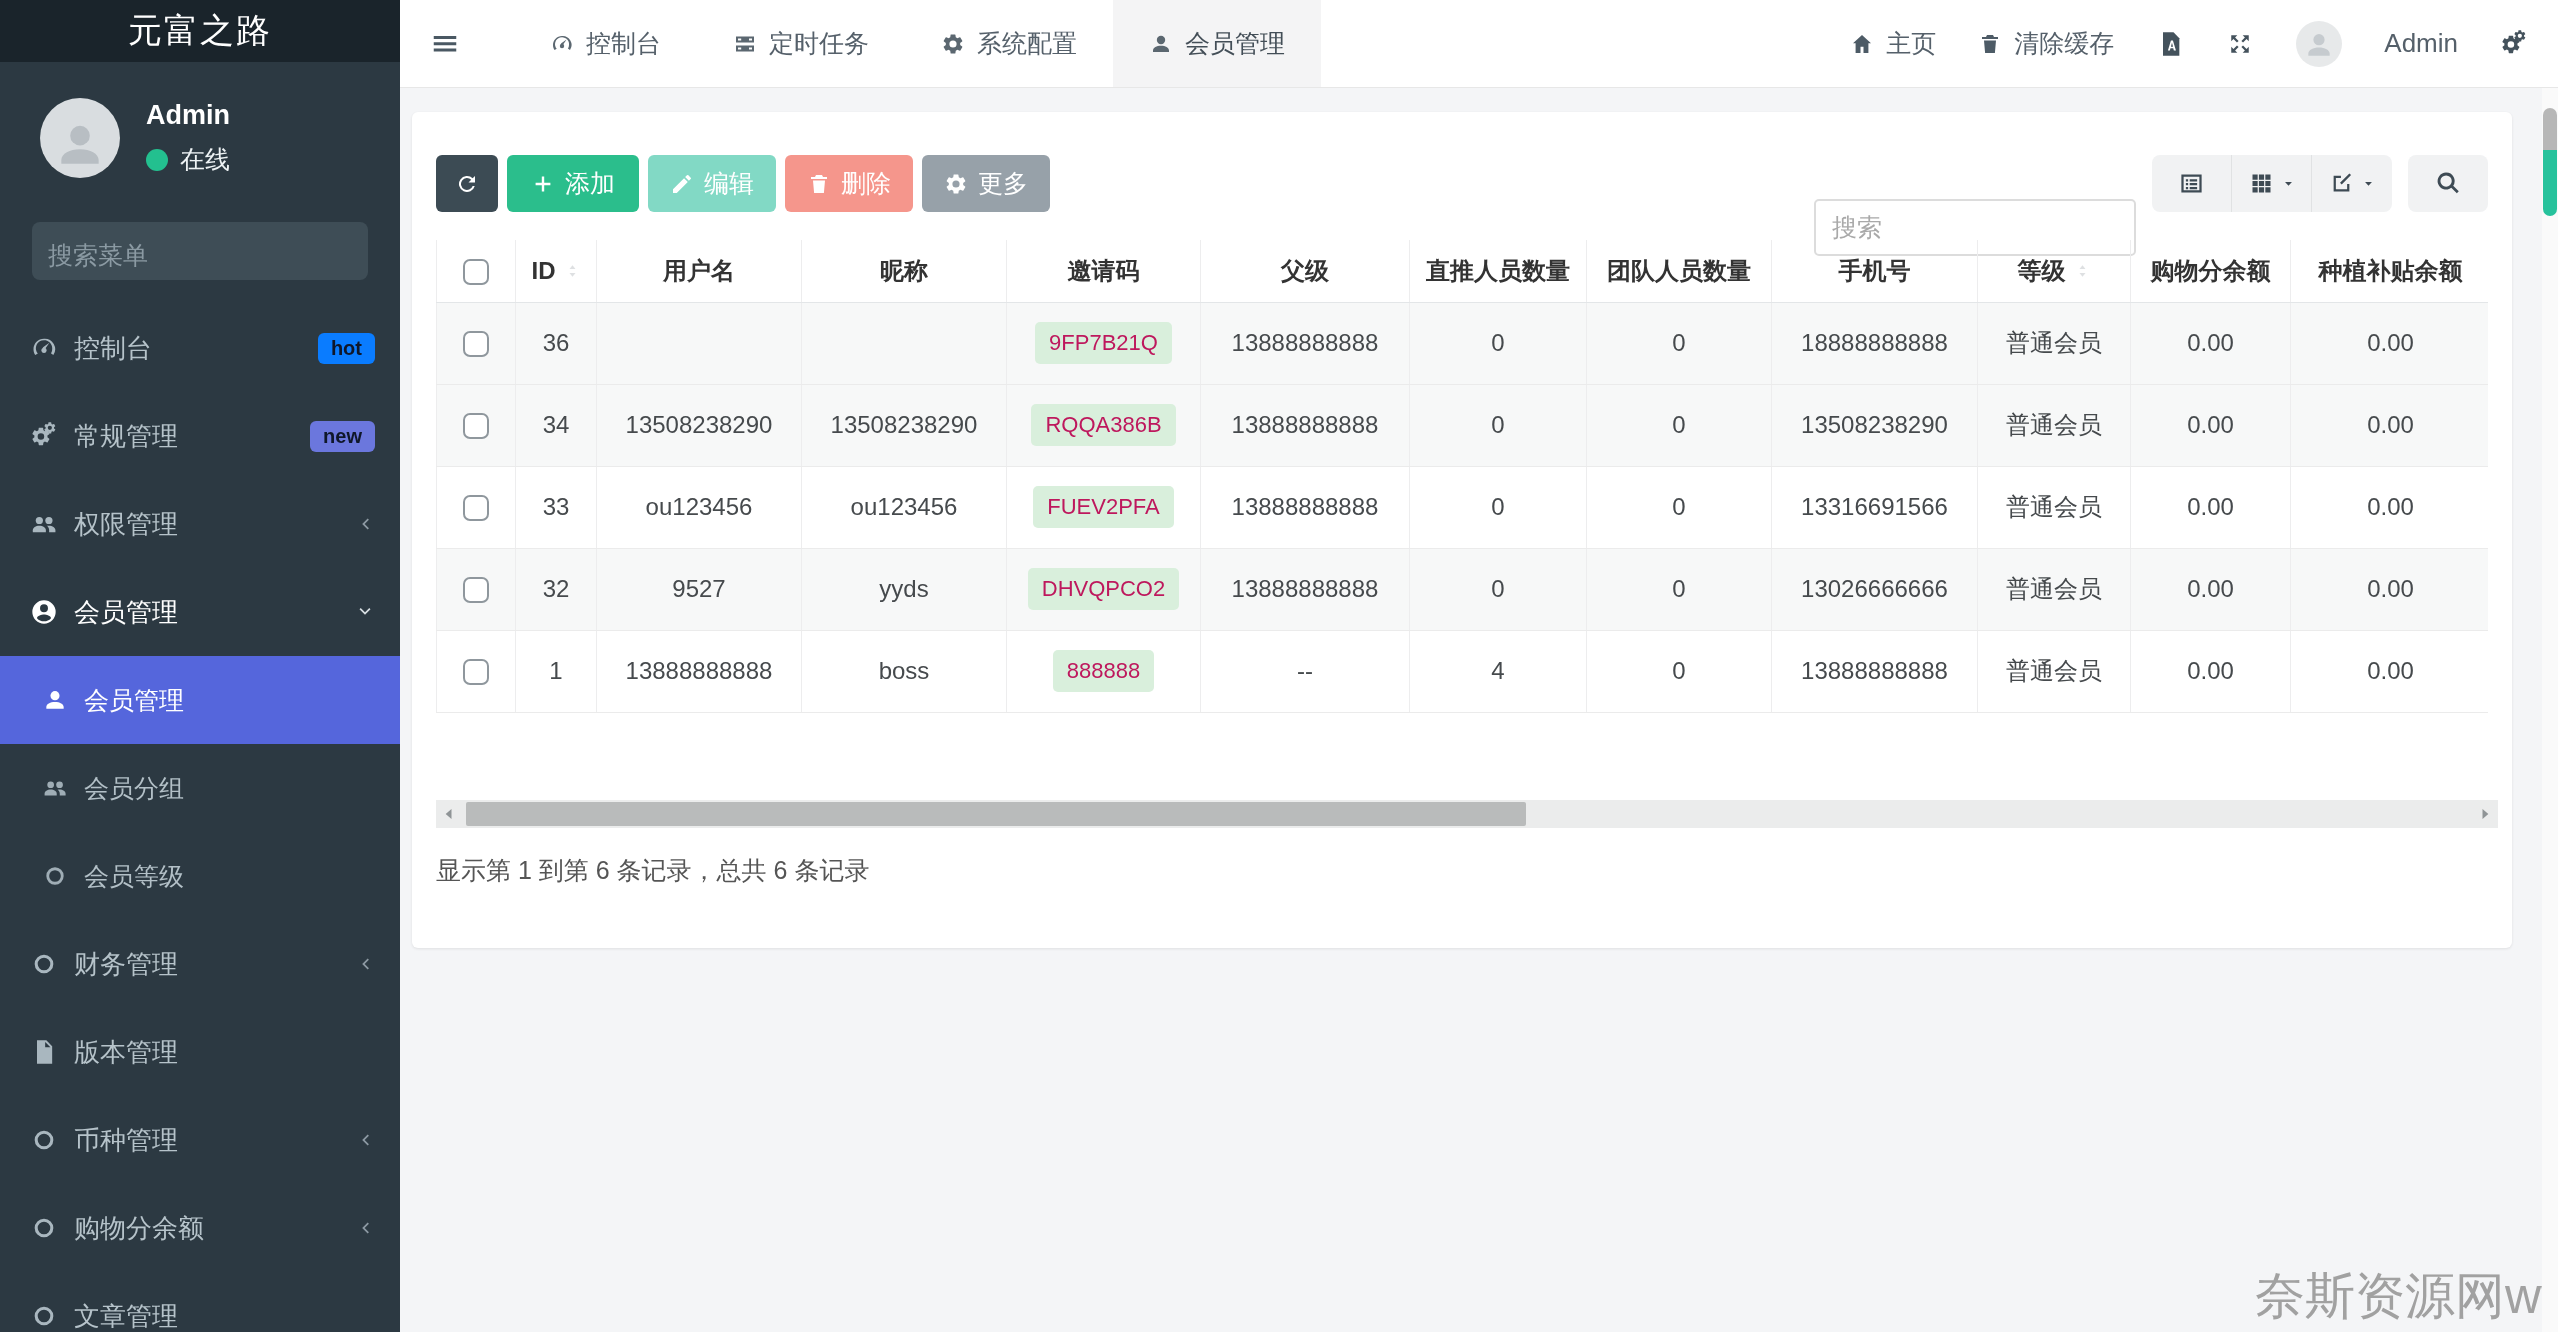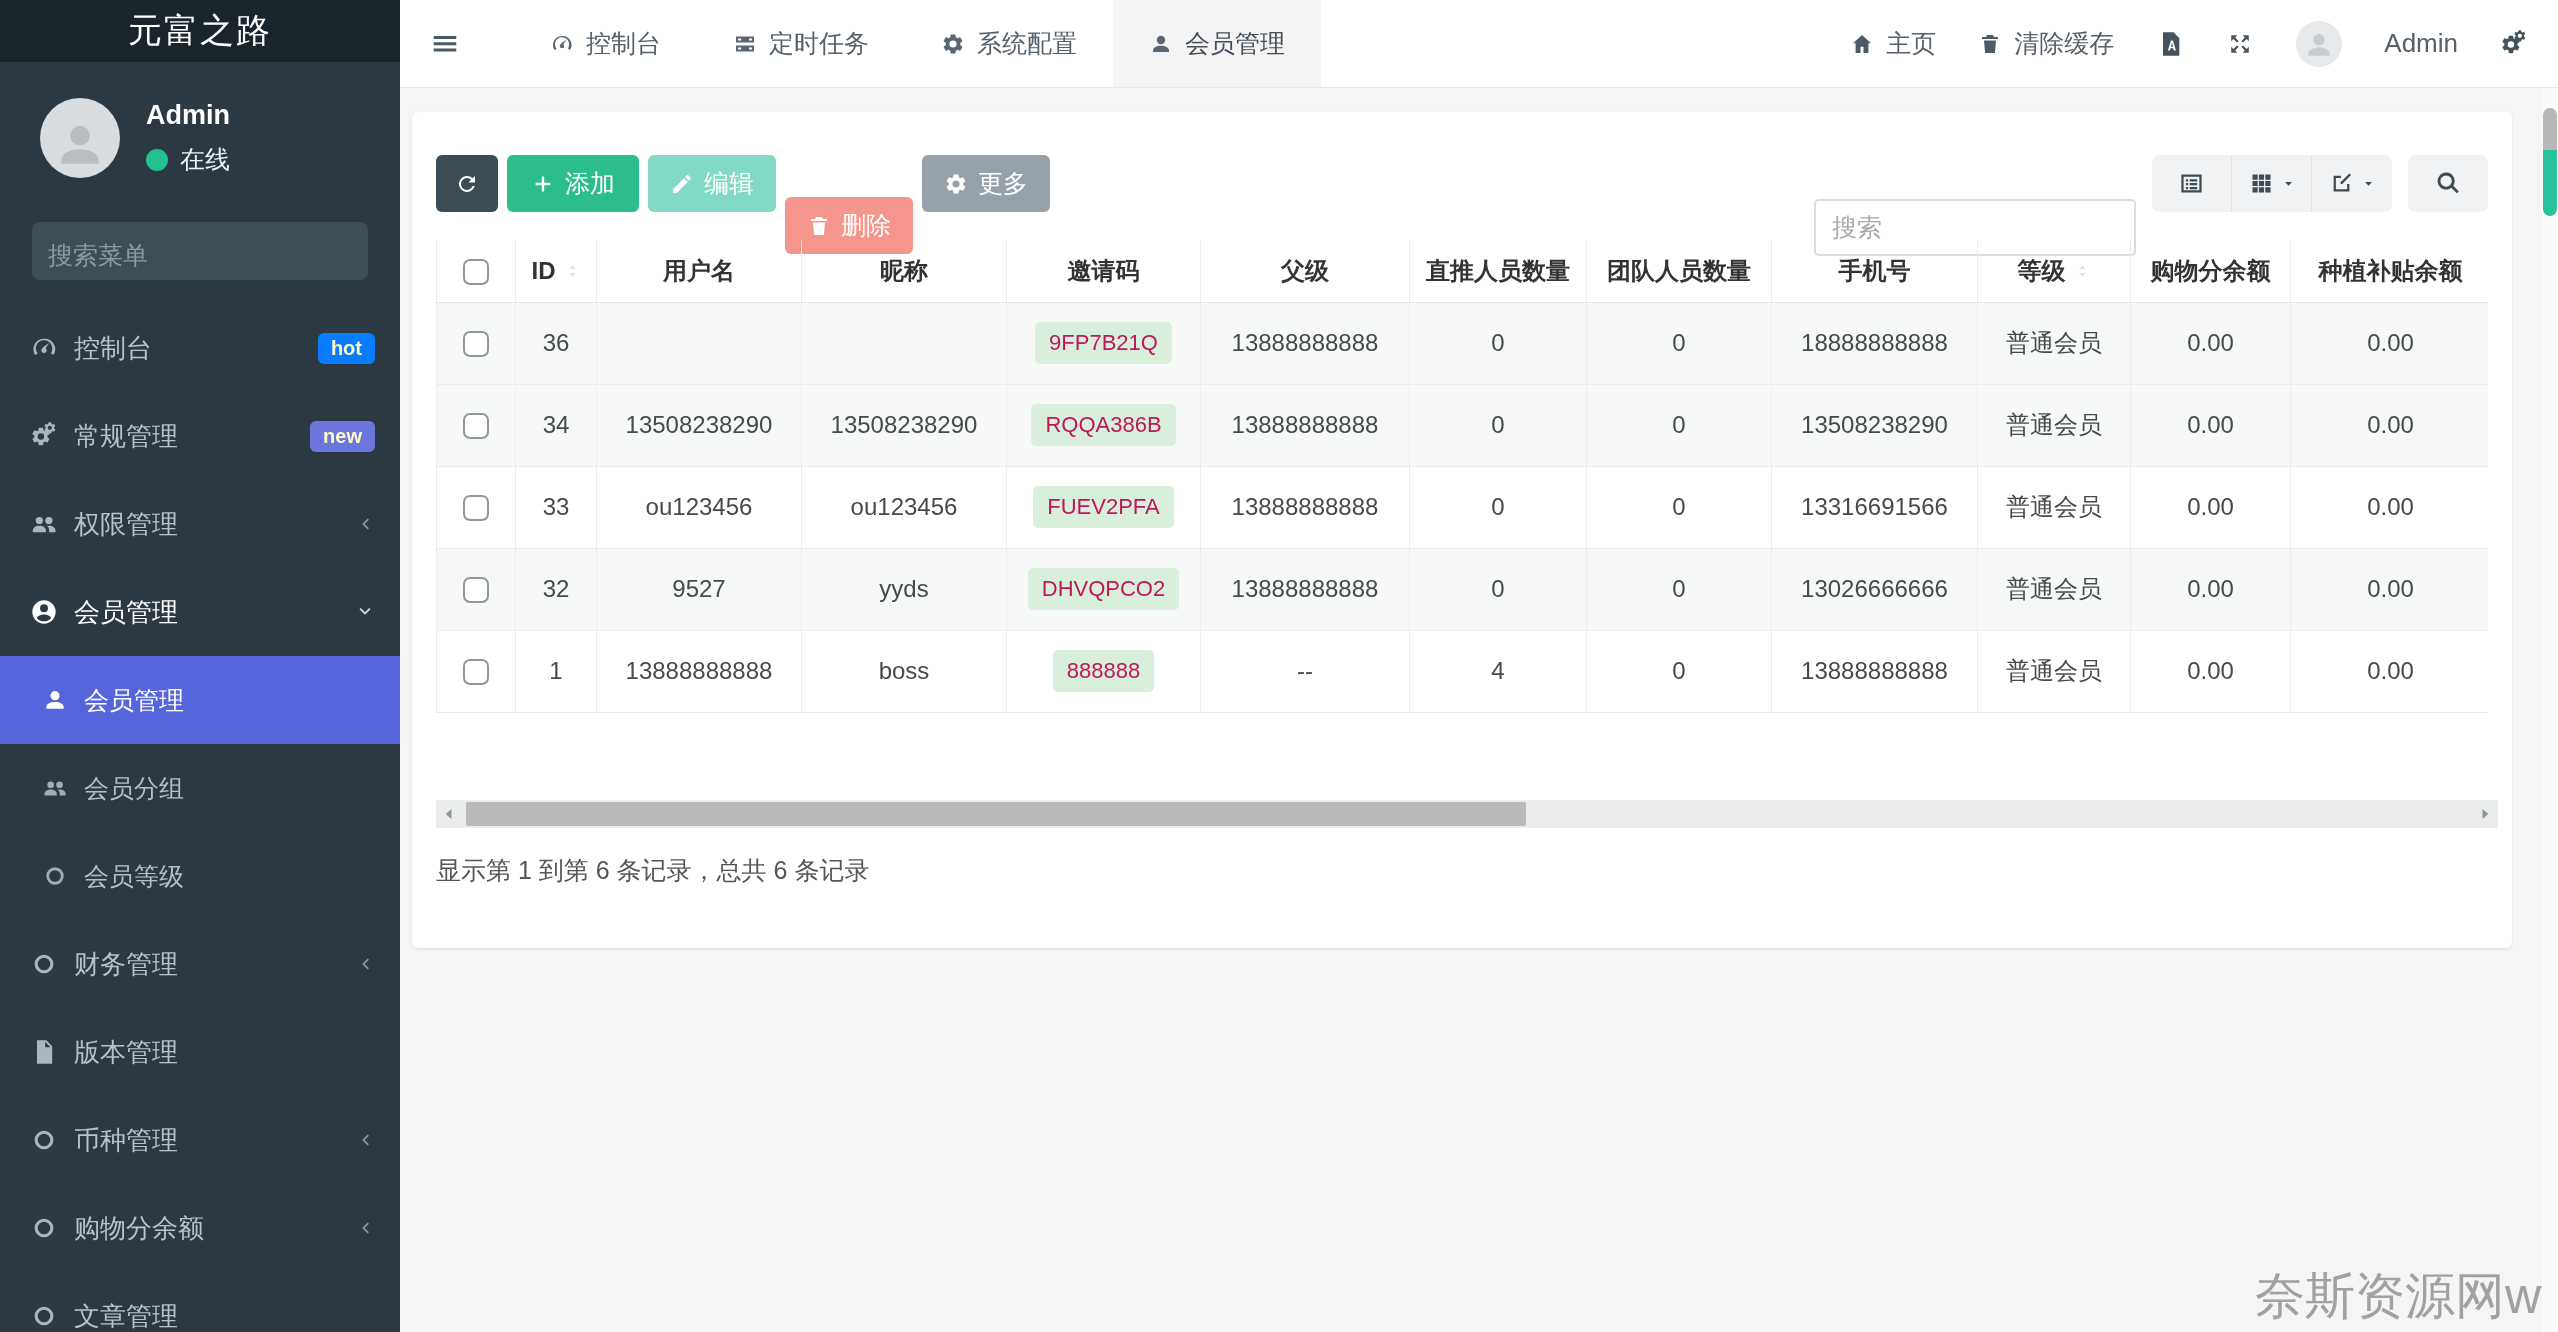--- a/index.html
+++ b/index.html
@@ -30,21 +30,21 @@
   .menu-item { height:88px; display:flex; align-items:center; padding:0 25px 0 30px;
     color:#b6c3ca; font-size:26px; position:relative; }
   .menu-item .mi-icon { width:28px; height:28px; margin-right:16px; color:#a9b7bf; flex:none; }
   .menu-item .mi-label { flex:1; }
   .menu-item.parent-active { color:#fff; }
   .menu-item.parent-active .mi-icon { color:#fff; }
   .menu-item.sub { padding-left:42px; color:#b3c0c7; font-size:25px; }
   .menu-item.sub .mi-icon { width:26px; height:26px; color:#9fadb5; }
   .menu-item.sub.active { background:#5566dc; color:#fff; }
   .menu-item.sub.active .mi-icon { color:#fff; }
-  .badge { border-radius:6px; padding:4px 13px; font-size:20px; font-weight:bold; color:#fef9c3; }
+  .badge { border-radius:6px; padding:4px 13px; font-size:20px; font-weight:bold; color:#0f172a; }
   .badge-hot { background:#0a7cff; }
   .badge-new { background:#6b77dd; }
   .chev { width:20px; height:20px; color:#8d9aa3; }
   .menu-item.parent-active .chev { color:#d6dde1; }
 
   
   .navbar { position:absolute; left:400px; top:0; width:2158px; height:88px; background:#fff;
     border-bottom:1px solid #e7e7e7; display:flex; align-items:stretch; z-index:4; }
   .hamburger { width:90px; display:flex; align-items:center; justify-content:center; }
   .hamburger .hic { width:30px; height:30px; color:#4a5863; }
@@ -67,21 +67,21 @@
     border-radius:6px; box-shadow:0 1px 3px rgba(0,0,0,.09); }
 
   .toolbar { position:absolute; left:24px; right:24px; top:43px; height:57px; display:flex; }
   .tb-left { display:flex; gap:9px; }
   .btn { height:57px; border:none; border-radius:6px; display:flex; align-items:center;
     justify-content:center; gap:10px; color:#fff; font-size:25px; font-family:inherit; }
   .btn .bic { width:24px; height:24px; }
   .btn-refresh { width:62px; background:#3c4b54; }
   .btn-add { background:#2bbe8c; padding:0 24px; }
   .btn-edit { background:#82d9c5; padding:0 22px; }
-  .btn-del { background:#f5968c; padding:12px 22px;margin-top:42px; }
+  .btn-del { background:#f5968c; padding:12px 22px; }
   .btn-more { background:#97a1a9; padding:0 22px; }
   .tb-right { margin-left:auto; display:flex; gap:16px; }
   .tb-search { width:322px; height:57px; border:2px solid #dcdcdc; border-radius:5px;
     padding:0 16px; font-size:25px; color:#444; outline:none; font-family:inherit;margin-top:44px; }
   .tb-search::placeholder { color:#a9a9a9; }
   .btn-group { display:flex; background:#f1f2f3; border-radius:8px; overflow:hidden; }
   .gbtn { width:80px; height:57px; display:flex; align-items:center; justify-content:center;
     gap:6px; color:#3e4b54; border-right:1px solid #e0e2e3; }
   .gbtn:last-child { border-right:none; }
   .gbtn .gic { width:27px; height:27px; }

